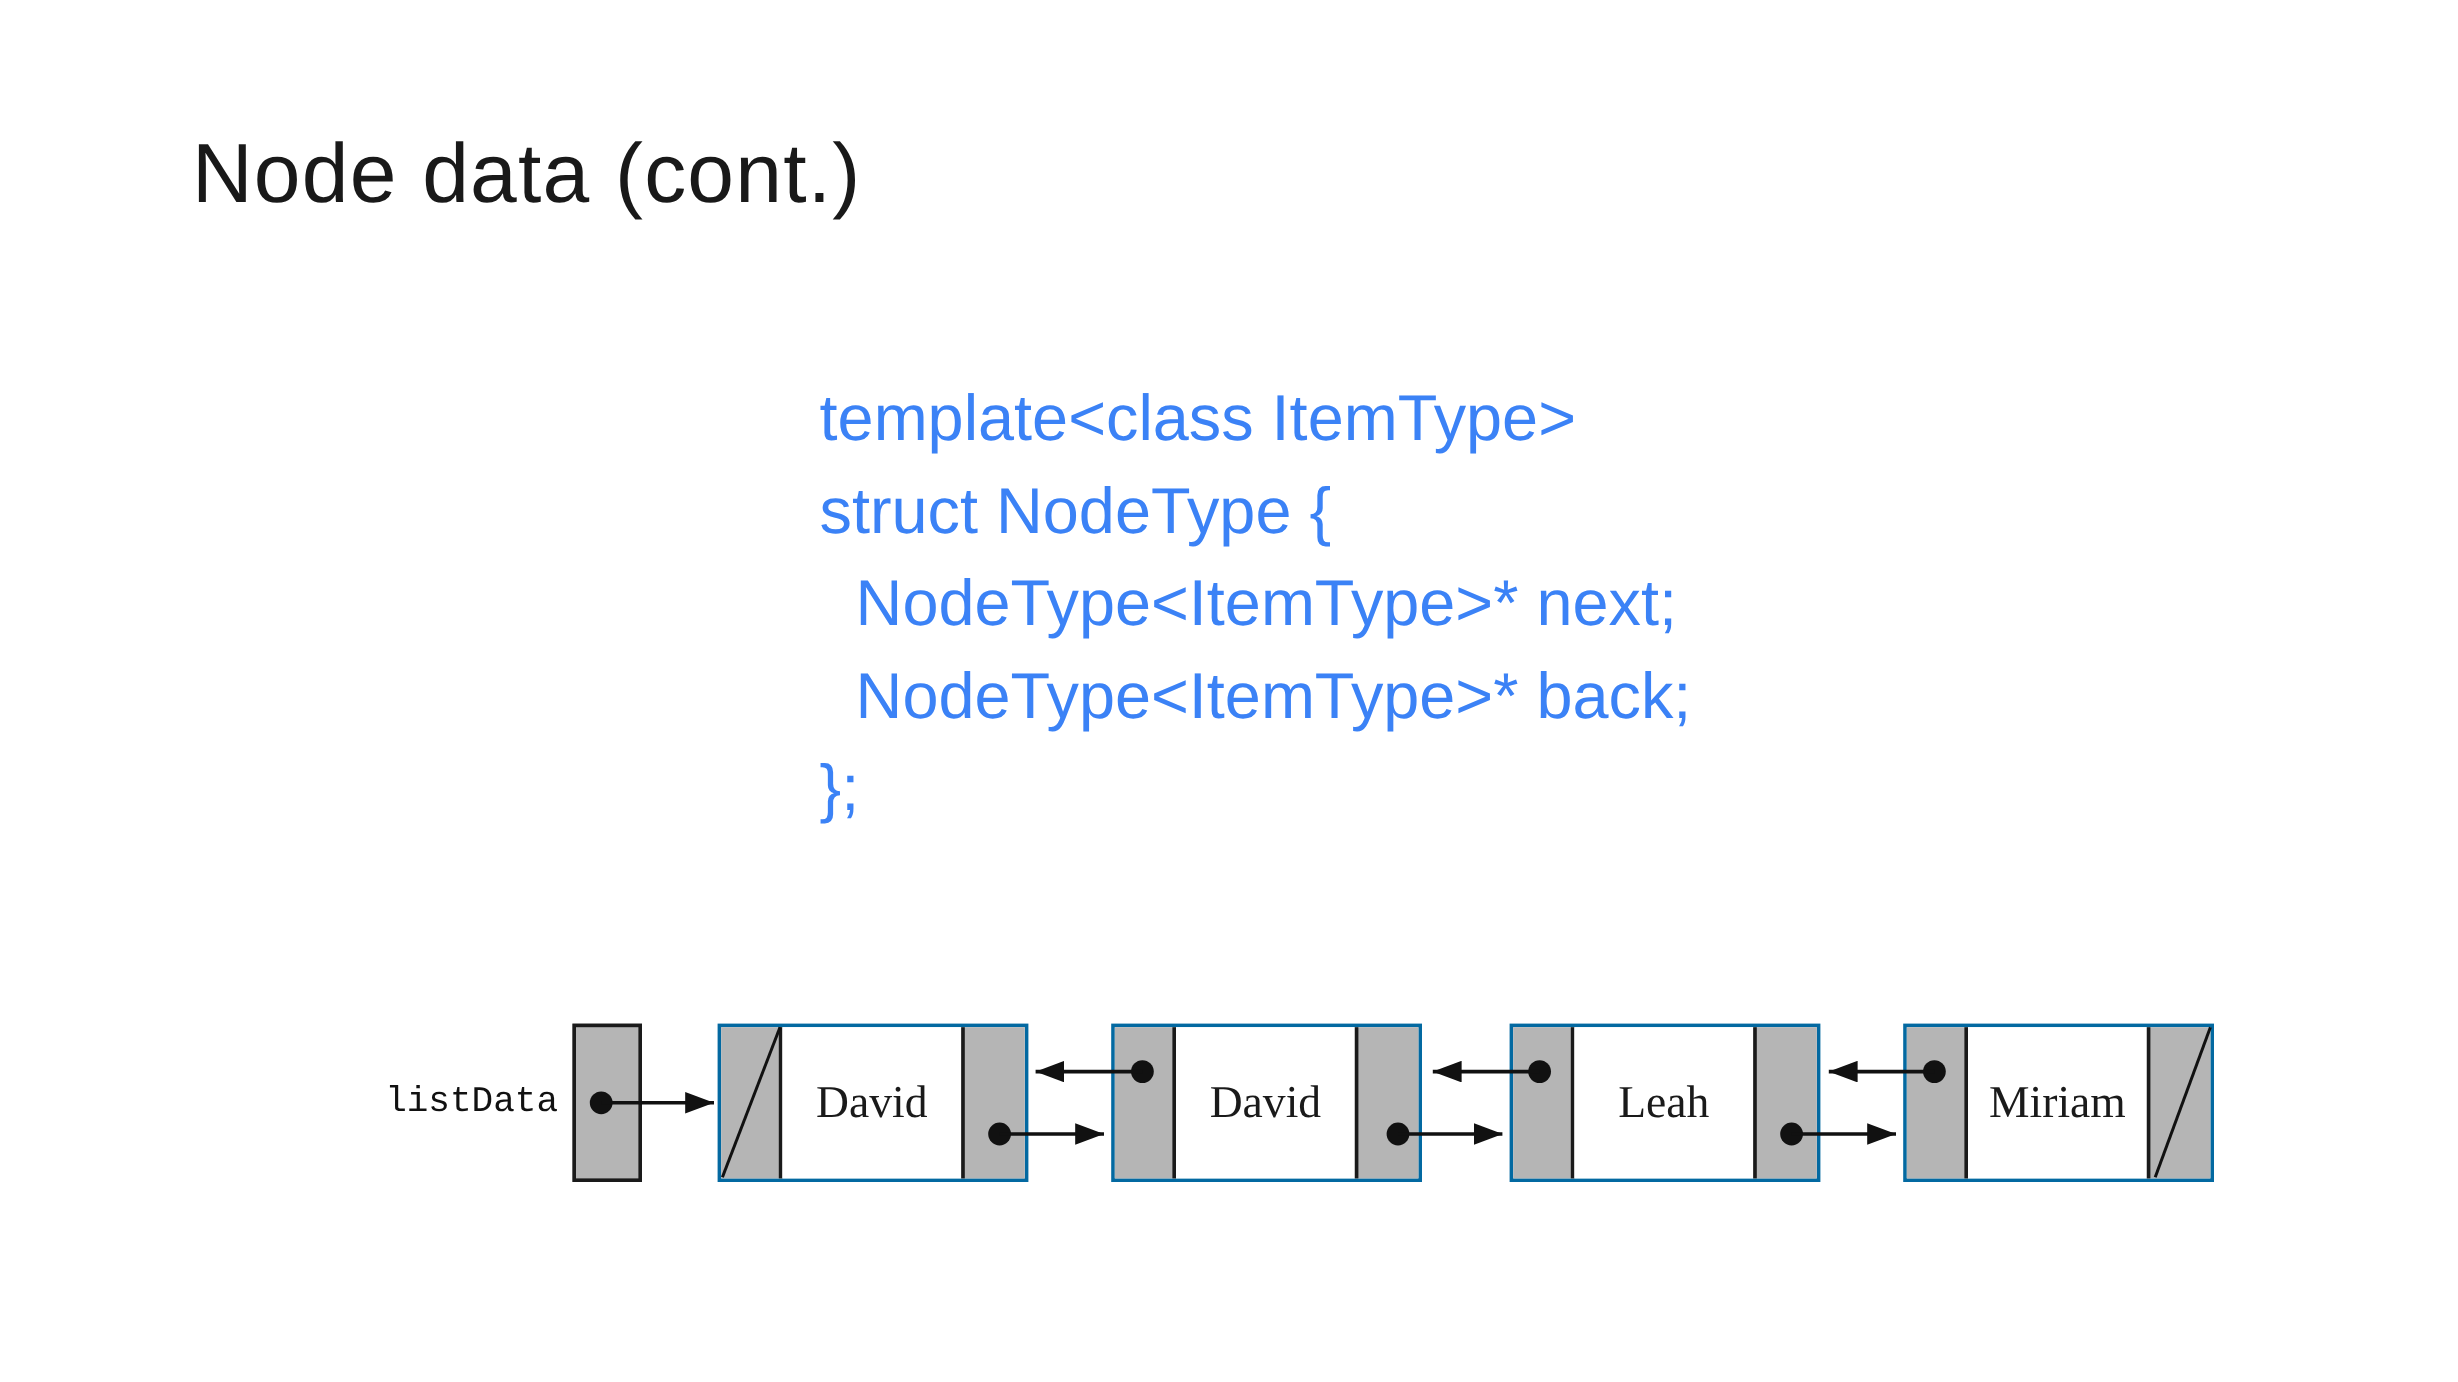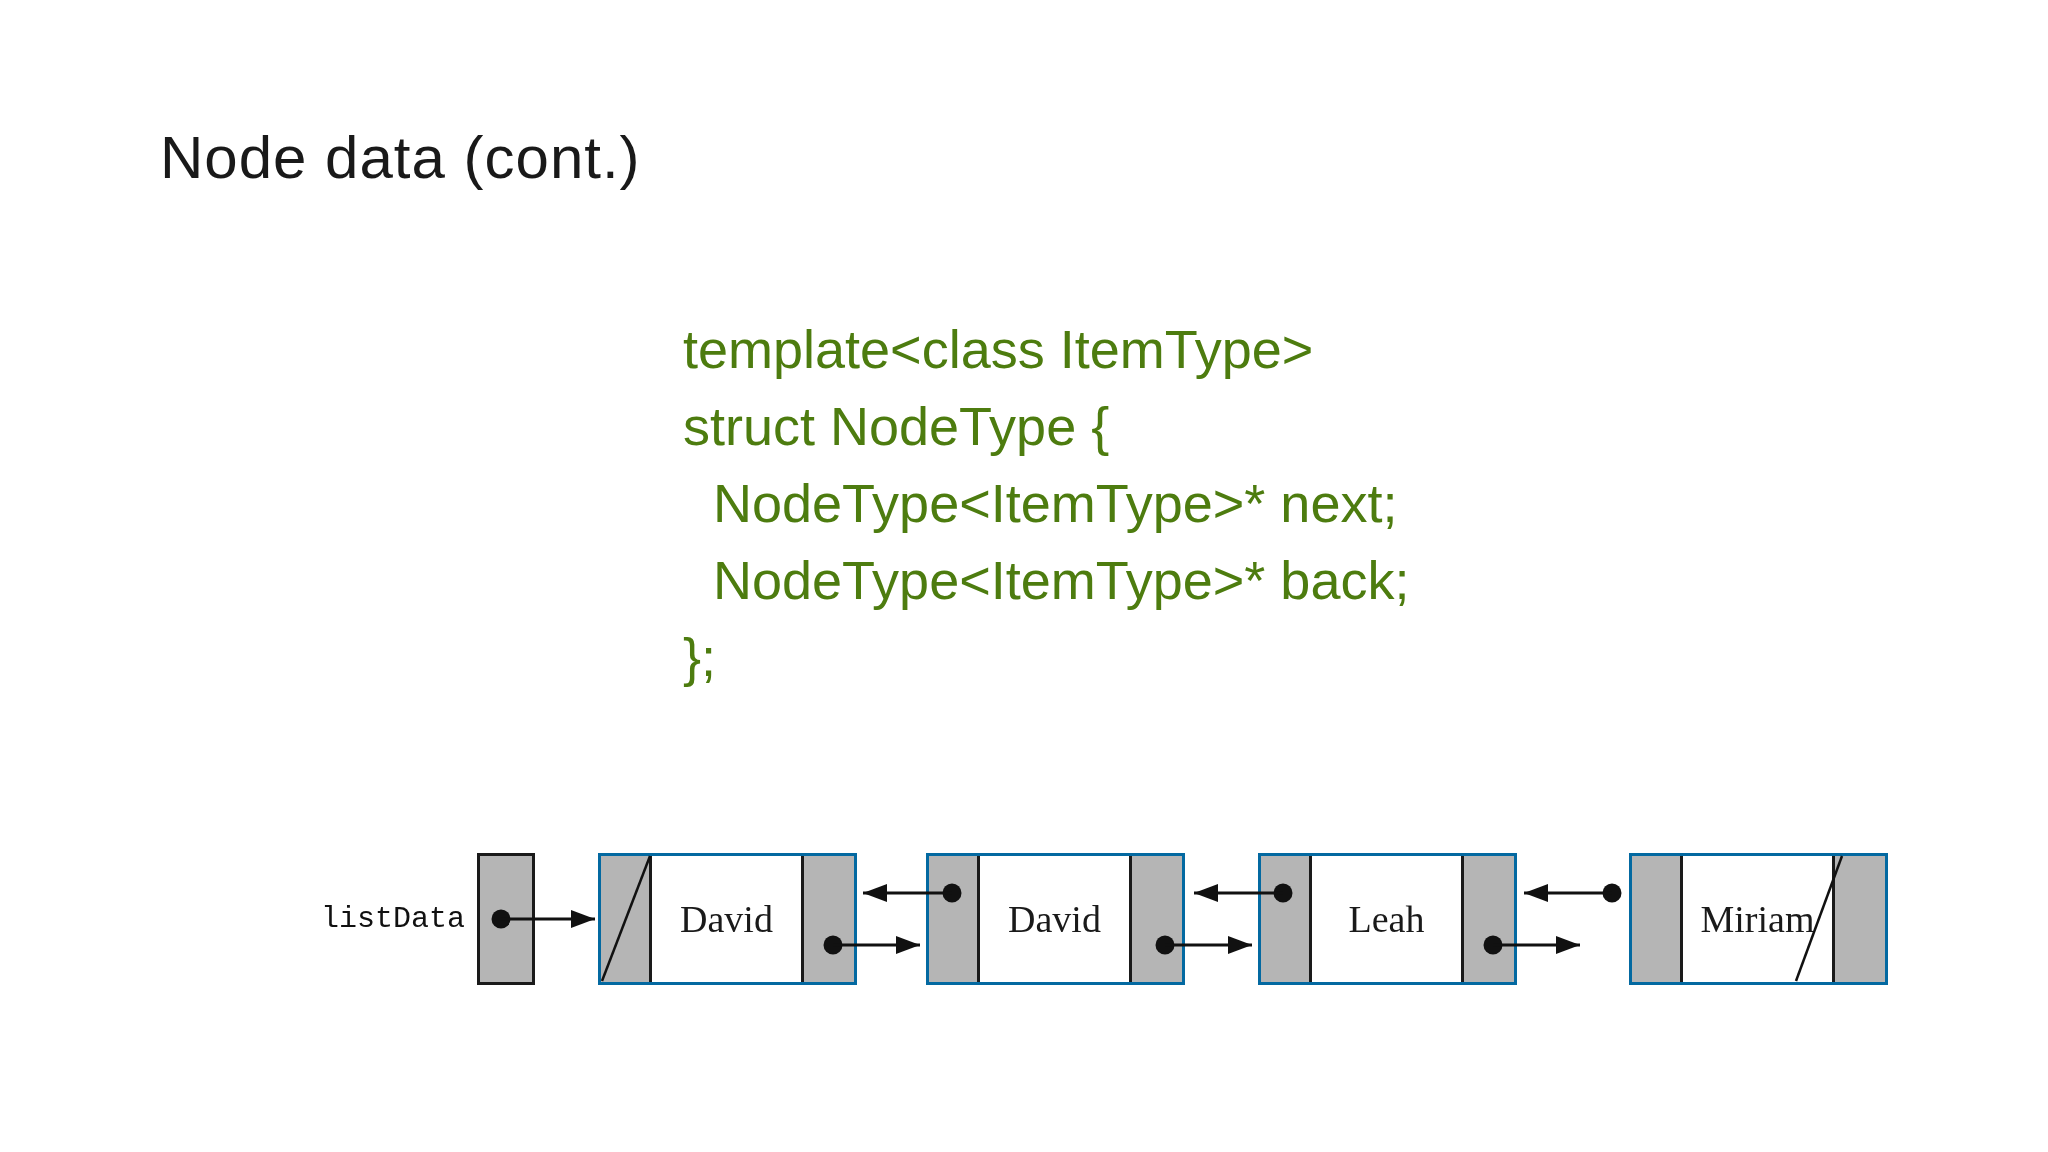--- a/index.html
+++ b/index.html
@@ -6,35 +6,35 @@
   #slide{
     position:relative;
     width:2048px;height:1152px;
     background:#ffffff;
     overflow:hidden;
     font-family:"Liberation Sans",sans-serif;
     color:#111111;
   }
   .title{
     position:absolute;
-    left:160px;top:125px;
-    font-size:60px;
+    left:160px;top:106px;
+    font-size:70px;
     font-weight:300;
     letter-spacing:1px;
     color:#191919;
     line-height:1.1;
     white-space:nowrap;
   }
   .code{
     position:absolute;
     left:683px;top:311px;
     font-family:"Liberation Sans",sans-serif;
     font-size:54px;
     line-height:77px;
-    color:#4d7c0f;
+    color:#3b82f6;
   }
   .code .line{white-space:pre;}
   .diagram{position:absolute;left:0;top:0;width:2048px;height:920px;}
   .head-label{
     position:absolute;
     left:240px;top:853px;width:225px;height:131px;
     display:flex;align-items:center;justify-content:flex-end;
     font-family:"Liberation Mono","DejaVu Sans Mono",monospace;
     font-size:30px;
     color:#111111;
@@ -61,21 +61,21 @@
   .node .data-cell{
     flex:1;background:#ffffff;
     display:flex;align-items:center;justify-content:center;
     font-family:"Liberation Serif","DejaVu Serif",serif;
     font-size:38px;color:#1a1a1a;
   }
   .node .next-cell{width:53px;background:#b5b5b5;border-left:3px solid #1a1a1a;}
   .node-david{left:598px;}
   .node-joshua{left:926px;}
   .node-leah{left:1258px;}
-  .node-miriam{left:1629px;}
+  .node-miriam{left:1586px;}
   svg.overlay{position:absolute;left:0;top:0;pointer-events:none;}
 </style>
 </head>
 <body>
 
 <div id="slide">
 
   <div class="title">Node data (cont.)</div>
 
   <div class="code">

